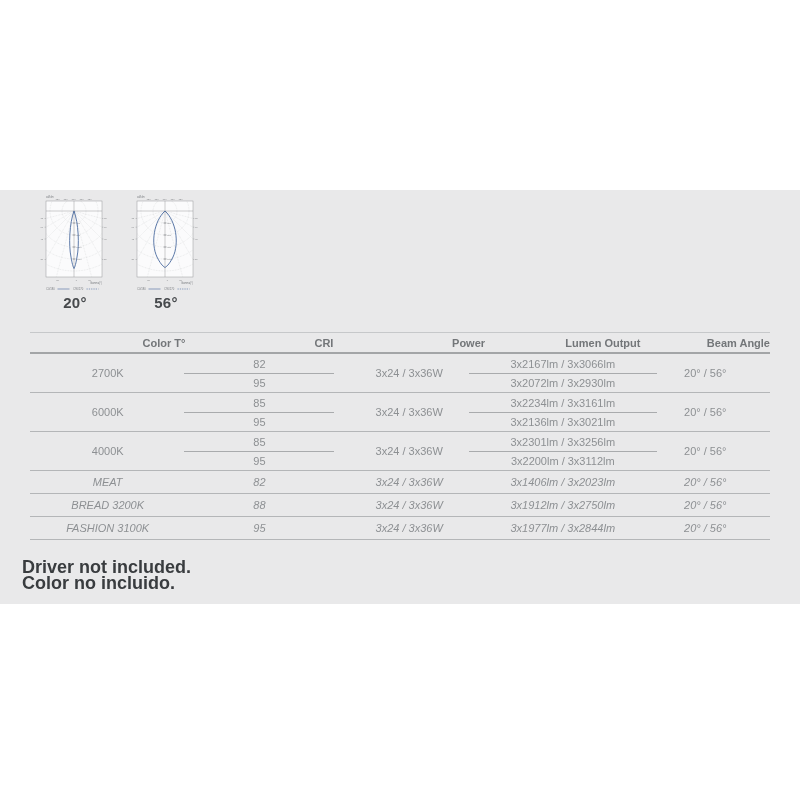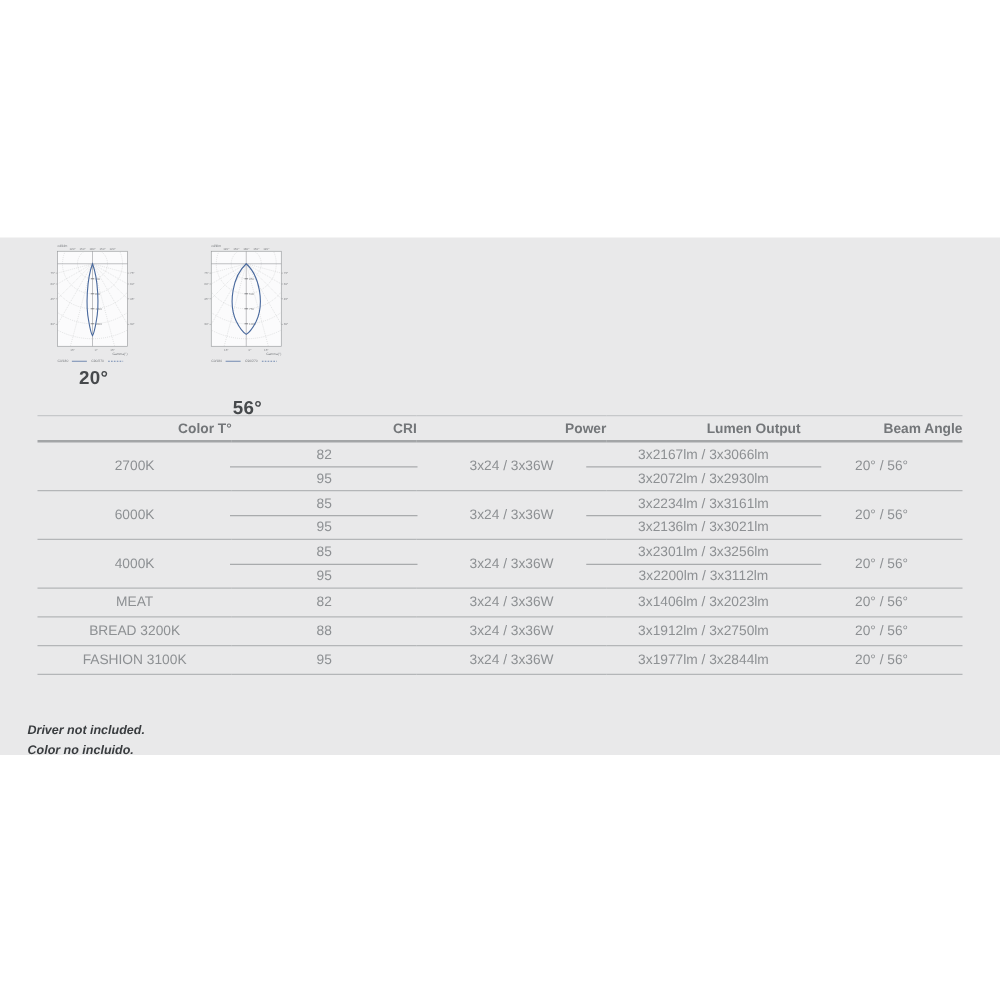--- a/index.html
+++ b/index.html
@@ -10,21 +10,21 @@
   }
   .band{
     position:absolute;left:0;top:190px;width:800px;height:414px;
     background:#e9e9ea;
   }
   .diagram{
     position:absolute;top:3px;width:78px;
     display:flex;flex-direction:column;align-items:center;
   }
   .diagram.d1{left:36px;}
-  .diagram.d2{left:159px;gap:24px;}
+  .diagram.d2{left:127px;}
   .diagram svg{display:block;width:78px;height:100px;}
   .beam-label{
     margin-top:1px;font-size:15px;font-weight:700;color:#46494c;
     letter-spacing:0.3px;
   }
   .spec-table{
     position:absolute;left:30px;top:142px;width:740px;
     border-collapse:collapse;table-layout:fixed;
     font-size:11px;color:#8d9093;
   }
@@ -36,29 +36,29 @@
   .spec-table thead th{
     height:19px;font-size:11px;font-weight:700;color:#737679;
     text-align:right;vertical-align:middle;padding:0;
     border-top:1px solid #c6c8ca;border-bottom:2px solid #a3a5a7;
   }
   .spec-table tbody td{
     text-align:center;vertical-align:middle;padding:0;
     border-bottom:1px solid #b4b6b8;
   }
   .spec-table tr.double td{height:38px;}
-  .spec-table tr.single td{height:22px;}
+  .spec-table tr.single td{height:22px;font-style:italic;}
   .stack{display:flex;flex-direction:column;align-items:center;justify-content:center;}
   .stack .sub{height:18px;display:flex;align-items:center;justify-content:center;}
   .cdiv{height:0;border-bottom:1px solid #a9abad;}
   .cdiv.w-cri{width:150px;}
   .cdiv.w-lum{width:188px;}
   .notes{
-    position:absolute;left:22px;top:387px;
-    font-size:10px;font-weight:700;color:#393c3f;line-height:16px;font-style:italic;
+    position:absolute;left:22px;top:369px;
+    font-size:18px;font-weight:700;color:#393c3f;line-height:16px;
   }
 </style>
 </head>
 <body>
 
 <div class="band">
 
   <div class="diagram d1">
     <svg viewBox="0 0 78 100">
         <defs>

